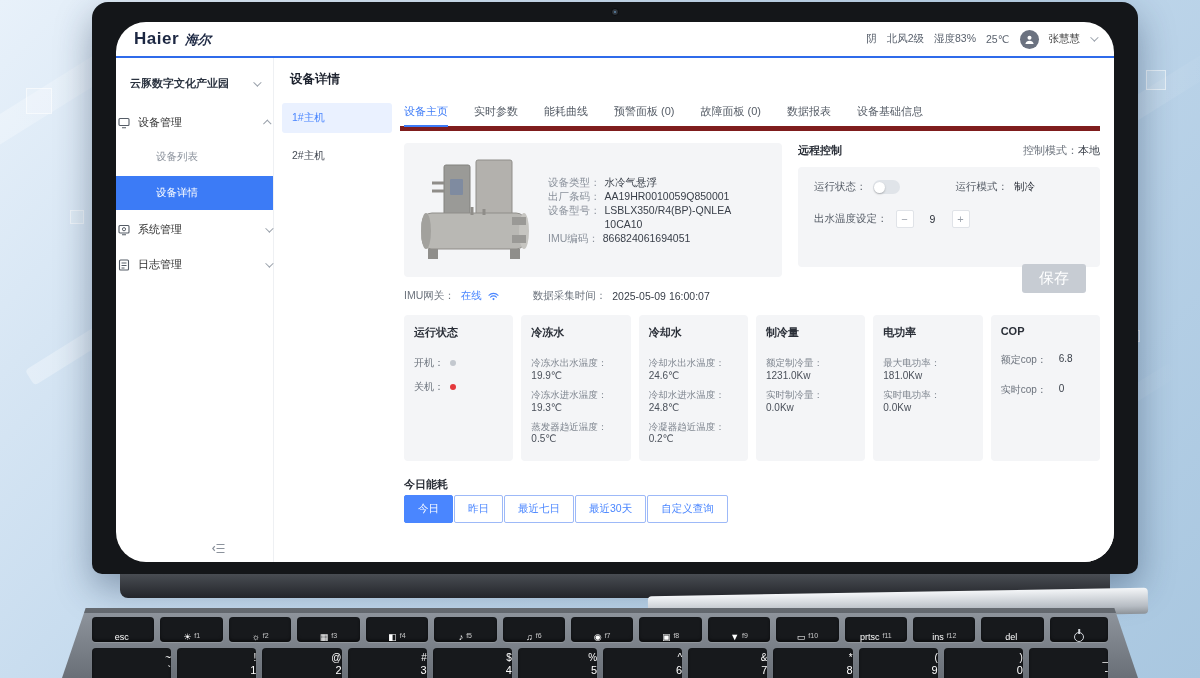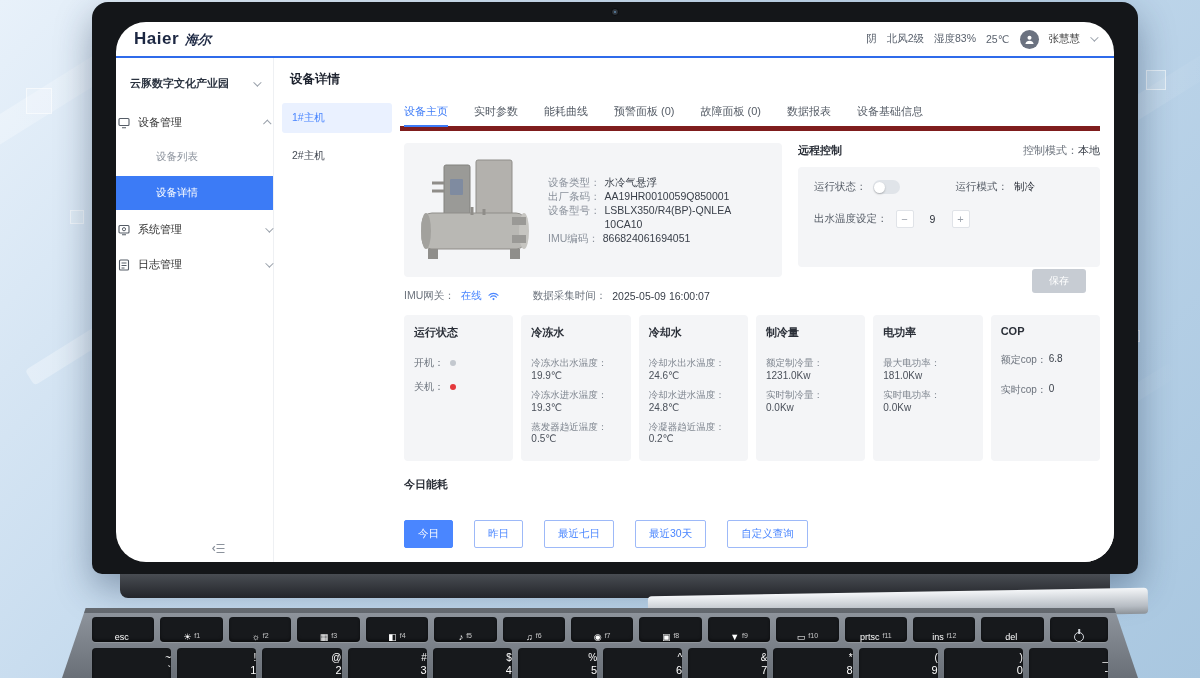--- a/index.html
+++ b/index.html
@@ -87,42 +87,42 @@
   .remote-mode{color:#3a404a;}
   .remote-mode .lab{color:#6b727c;}
   .remote-card{background:#f4f5f7;border-radius:4px;margin-top:9px;padding:13px 16px;position:relative;height:100px;font-size:10.5px;color:#555c66;}
   .rrow{display:flex;align-items:center;gap:8px;margin-bottom:16px;}
   .rrow .pair{display:flex;align-items:center;gap:6px;margin-right:48px;}
   .toggle{width:27px;height:14px;border-radius:7px;background:#e0e4e9;position:relative;cursor:pointer;}
   .toggle::after{content:"";position:absolute;left:1.5px;top:1.5px;width:11px;height:11px;border-radius:50%;background:#fff;box-shadow:0 1px 2px rgba(0,0,0,.25);}
   .stepper{display:flex;align-items:center;gap:6px;}
   .step-btn{width:18px;height:18px;border:1px solid #e0e3e8;background:#fff;color:#9aa1ab;font-size:11px;line-height:15px;text-align:center;border-radius:2px;cursor:pointer;font-family:inherit;}
   .step-val{min-width:26px;text-align:center;color:#2a2f38;}
-  .save-btn{position:absolute;right:14px;bottom:-26px;background:#c7ccd3;color:#fff;border:none;font-size:10px;padding:5px 17px;border-radius:3px;cursor:pointer;font-family:inherit;}
+  .save-btn{position:absolute;right:14px;bottom:-26px;background:#c7ccd3;color:#fff;border:none;font-size:15px;padding:5px 17px;border-radius:3px;cursor:pointer;font-family:inherit;}
 
   .imu-row{display:flex;align-items:center;gap:6px;font-size:10.5px;color:#6b727c;margin-top:12px;}
   .imu-online{color:#4a86ff;}
   .imu-gap{width:22px;}
   .imu-val{color:#3a404a;}
 
   .cards-row{display:flex;gap:8px;margin-top:12px;}
   .stat-card{flex:1;background:#f4f5f7;border-radius:4px;padding:10px 10px;min-height:142px;}
   .stat-title{font-size:11px;font-weight:bold;color:#2a2f38;margin-bottom:16px;}
   .stat-label{font-size:9.5px;color:#7d848e;line-height:1.45;}
   .stat-value{font-size:10px;color:#4a505a;margin-bottom:7px;}
   .run-row{display:flex;align-items:center;gap:6px;font-size:10px;color:#6b727c;margin-bottom:10px;}
   .dot{width:6px;height:6px;border-radius:50%;display:inline-block;}
   .dot.gray{background:#c3c8cf;}
   .dot.red{background:#e4393c;}
-  .cop-row{display:flex;gap:2px;font-size:10px;color:#6b727c;margin-bottom:10px;margin-top:16px;}
+  .cop-row{display:flex;gap:12px;font-size:10px;color:#6b727c;margin-bottom:10px;margin-top:16px;}
   .cop-row b{color:#3a404a;font-weight:normal;}
 
   .energy{margin-top:16px;}
   .energy-title{font-size:11px;font-weight:bold;color:#2a2f38;}
-  .energy-btns{display:flex;gap:21px;margin-top:28px;}
+  .energy-btns{display:flex;gap:1px;margin-top:3px;}
   .ebtn{font-size:10.5px;color:#4a86ff;background:#fff;border:1px solid #9db9f8;border-radius:2px;padding:6px 13px;cursor:pointer;font-family:inherit;}
   .ebtn:first-child{background:#4a86ff;color:#fff;border-color:#4a86ff;}
 
   svg{display:block;}
 </style>
 </head>
 <body>
 
 <div class="streak s1"></div>
 <div class="streak s2"></div>

